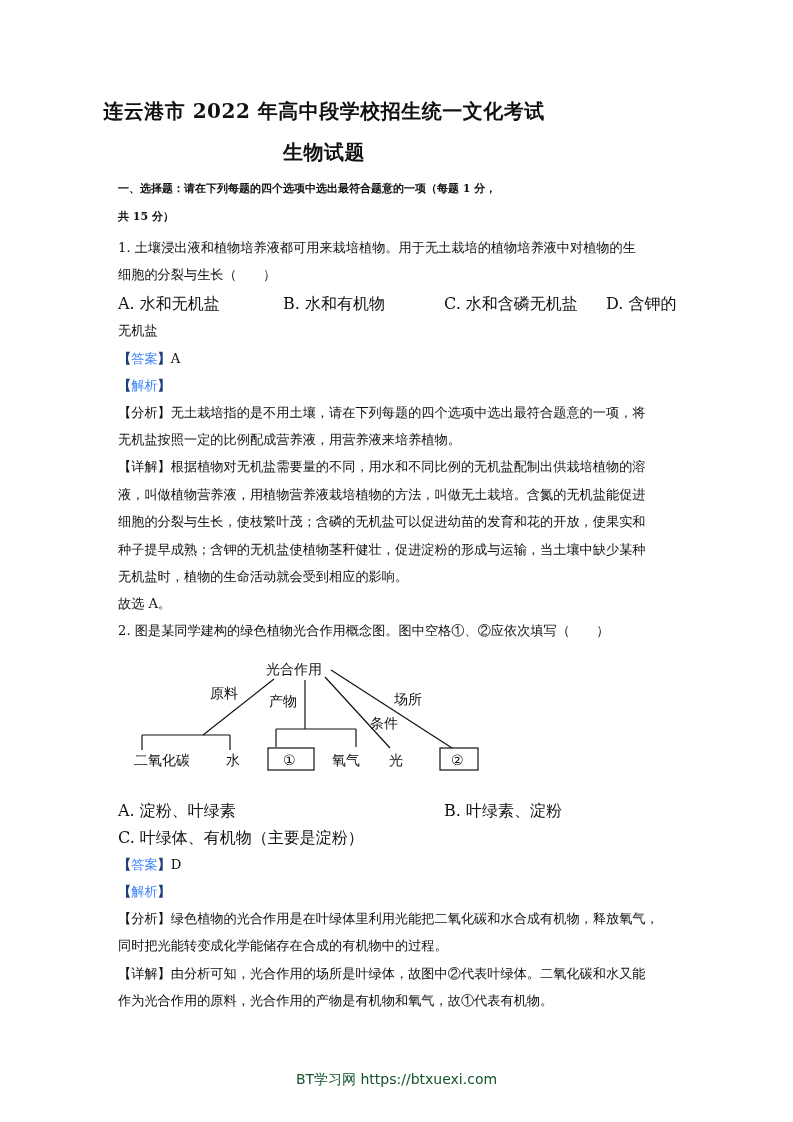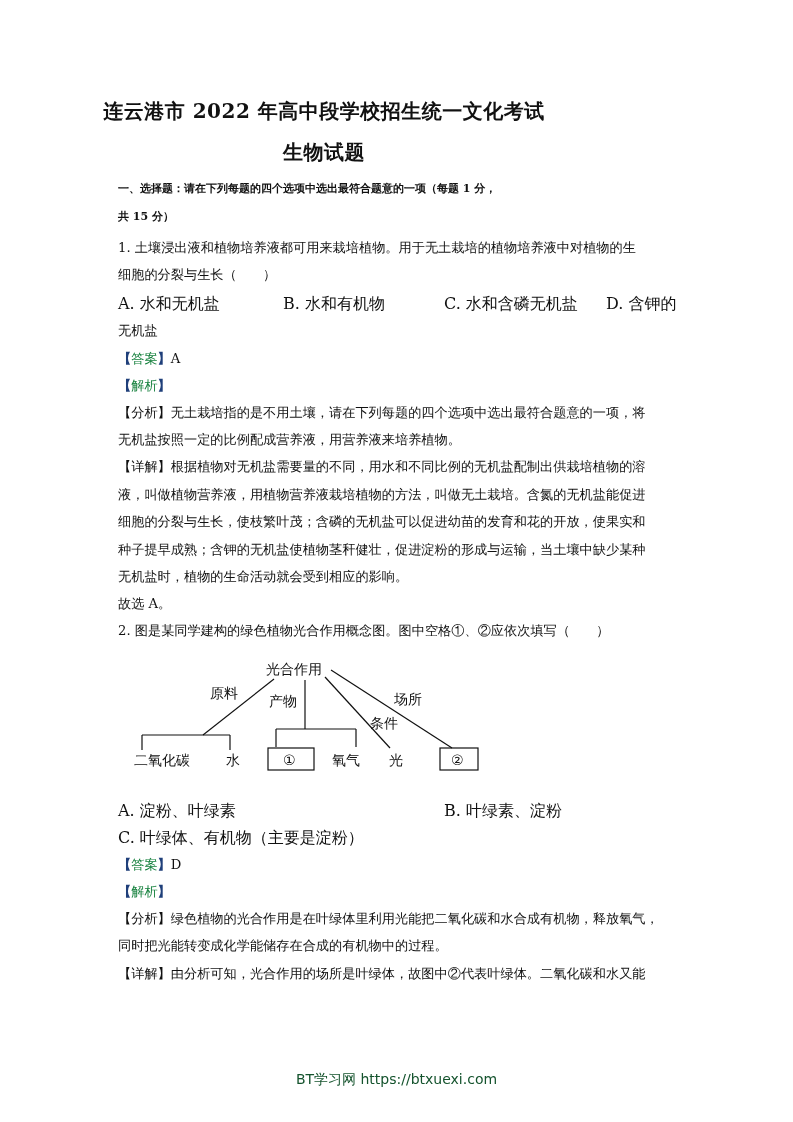--- a/index.html
+++ b/index.html
@@ -5,21 +5,21 @@
   html, body { margin: 0; padding: 0; background: #ffffff; }
   body { width: 793px; height: 1122px; position: relative; overflow: hidden;
          font-family: "DejaVu Serif", "Liberation Serif", serif; color: #111; }
   .page { position: absolute; left: 0; top: 0; width: 793px; height: 1122px; }
   .title { position: absolute; left: 0; width: 648px; text-align: center;
            font-weight: bold; font-size: 20px; letter-spacing: 0.5px; }
   .line { position: absolute; left: 118px; width: 560px; font-size: 13.2px;
           white-space: nowrap; line-height: 18px; }
   .heading { font-weight: bold; font-size: 11px; }
   .tag { color: #1f3f7a; font-weight: bold; }
-  .tag-text { color: #15803d; font-weight: normal; }
+  .tag-text { color: #3b82f6; font-weight: normal; }
   .opt { position: absolute; font-size: 16px; white-space: nowrap; line-height: 18px; }
   .diagram { position: absolute; left: 128px; top: 652px; width: 360px; height: 130px; }
   .diagram svg { width: 360px; height: 130px; display: block; }
   .dlabel { font-family: "DejaVu Sans", "Liberation Sans", sans-serif; font-size: 14px; fill: #111; }
   .footer { position: absolute; left: 0; width: 793px; top: 1071px; text-align: center;
             font-family: "DejaVu Sans", "Liberation Sans", sans-serif; font-size: 14px; color: #14532d; }
 </style>
 </head>
 <body>
 
@@ -108,15 +108,16 @@
   <div class="line" style="top:883px;">
     <span class="tag">【</span><span class="tag-text">解析</span><span class="tag">】</span>
   </div>
   <div class="line" style="top:910px;">
     <span>【分析】</span><span>绿色植物的光合作用是在叶绿体里利用光能把二氧化碳和水合成有机物，释放氧气，</span>
   </div>
   <div class="line" style="top:937px;">同时把光能转变成化学能储存在合成的有机物中的过程。</div>
   <div class="line" style="top:965px;">
     <span>【详解】</span><span>由分析可知，光合作用的场所是叶绿体，故图中②代表叶绿体。二氧化碳和水又能</span>
   </div>
+  <div class="line" style="top:992px;">作为光合作用的原料，光合作用的产物是有机物和氧气，故①代表有机物。</div>
 
   <div class="footer">BT学习网 https://btxuexi.com</div>
 </div>
 
 </body></html>

